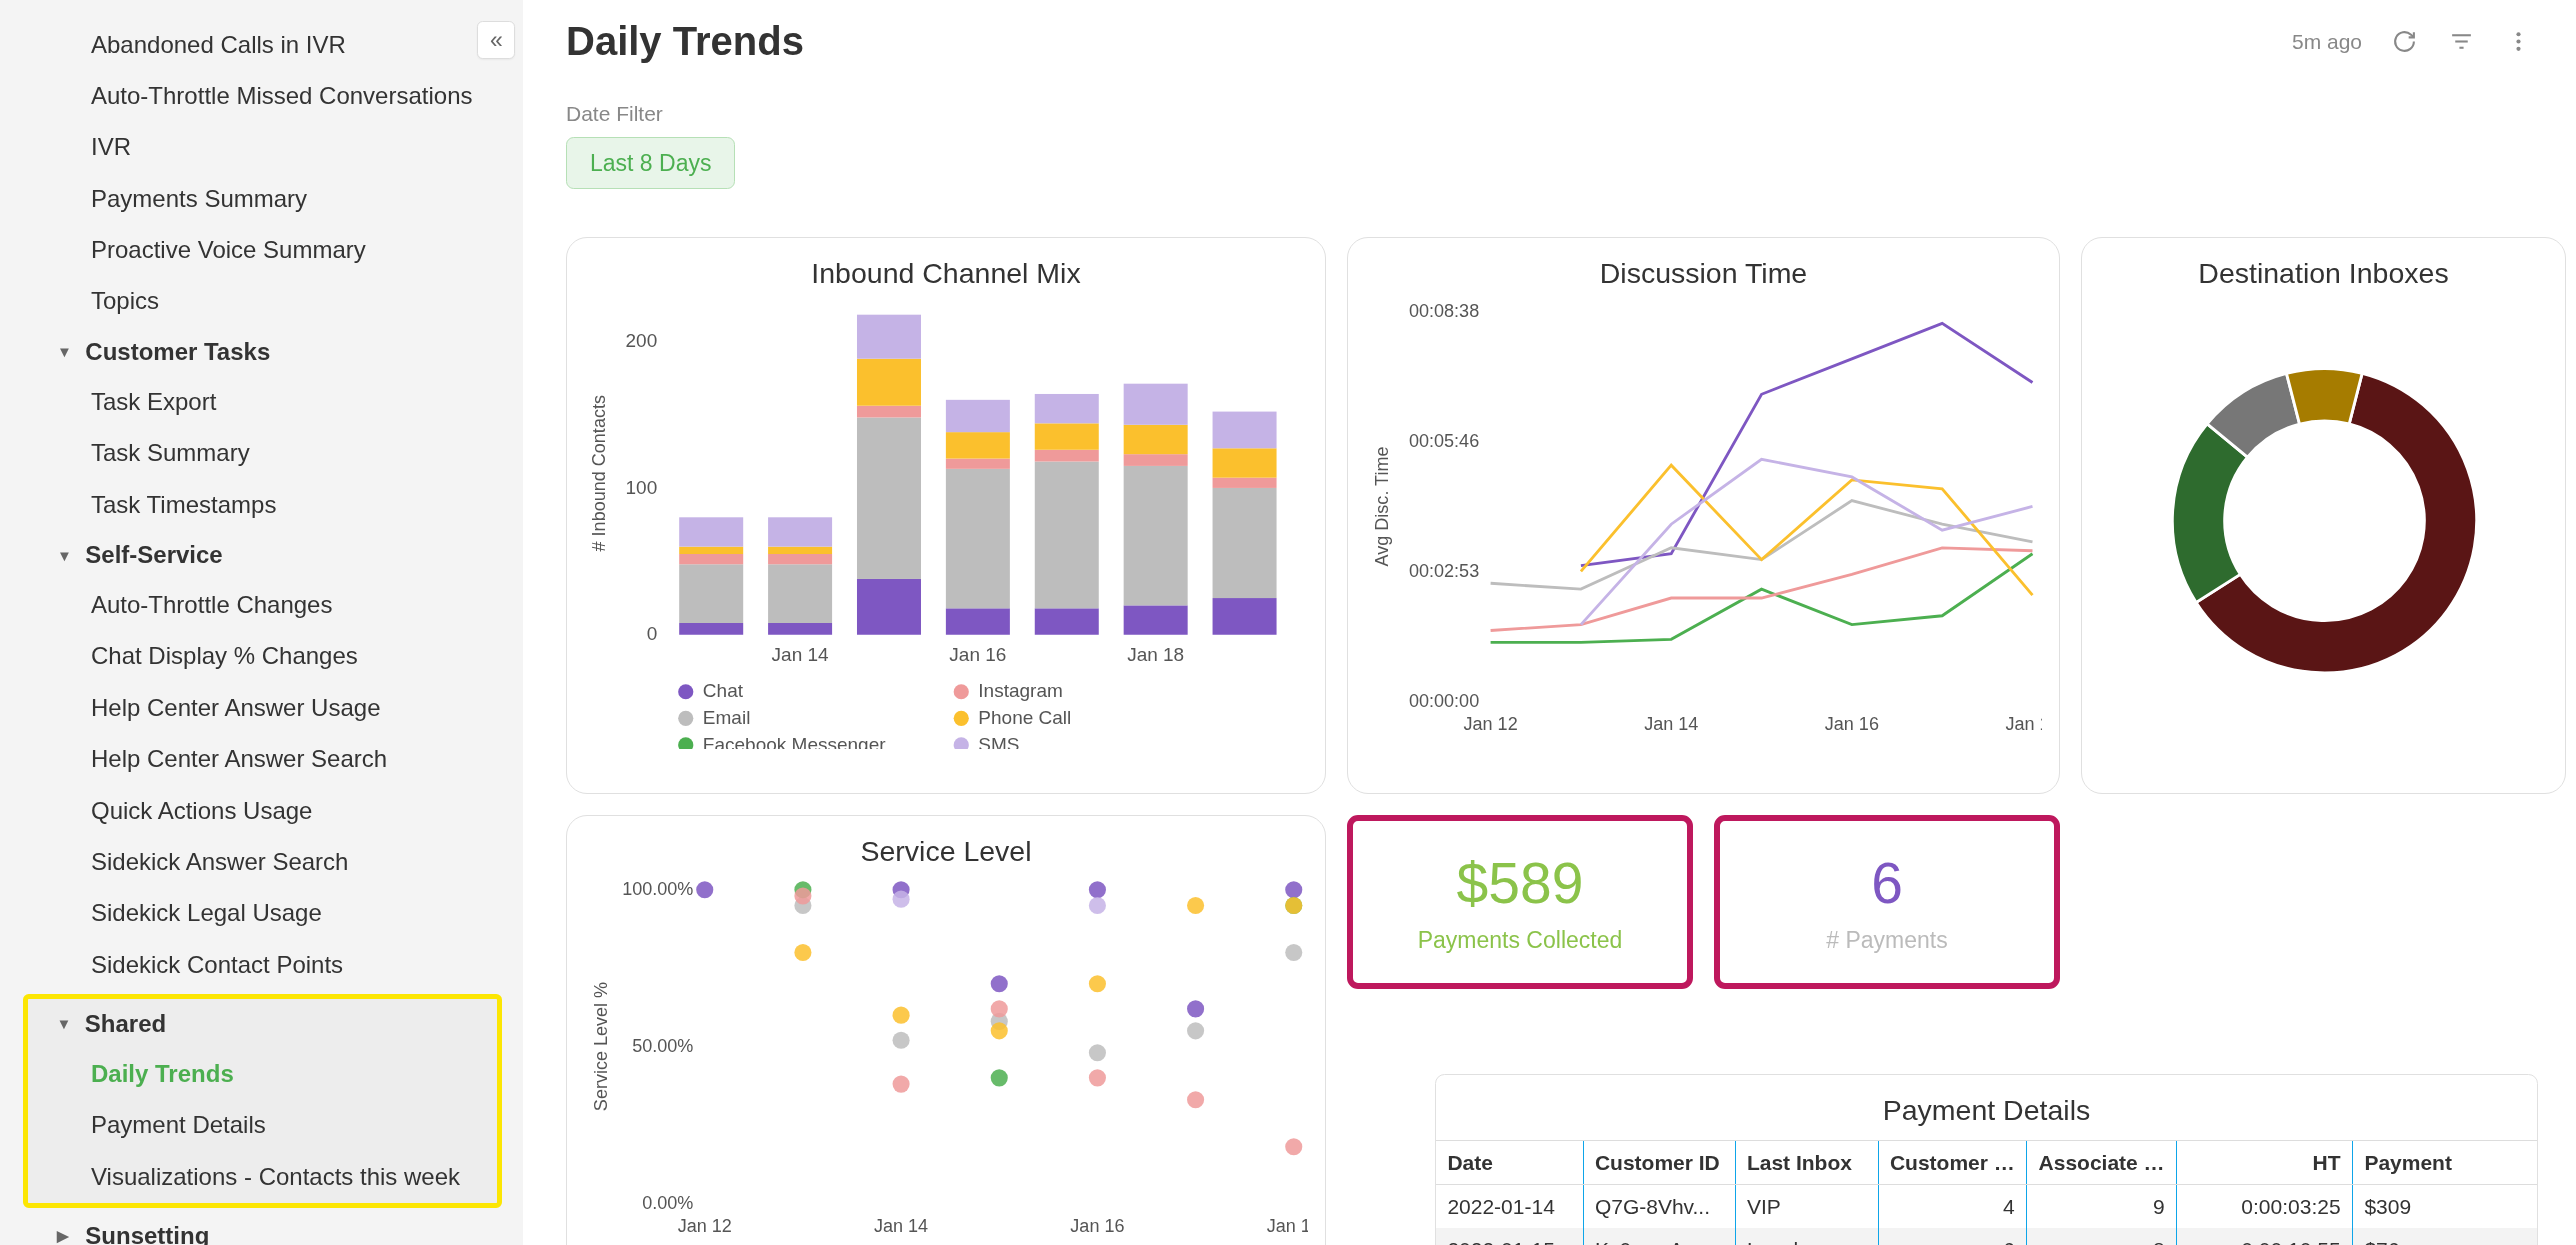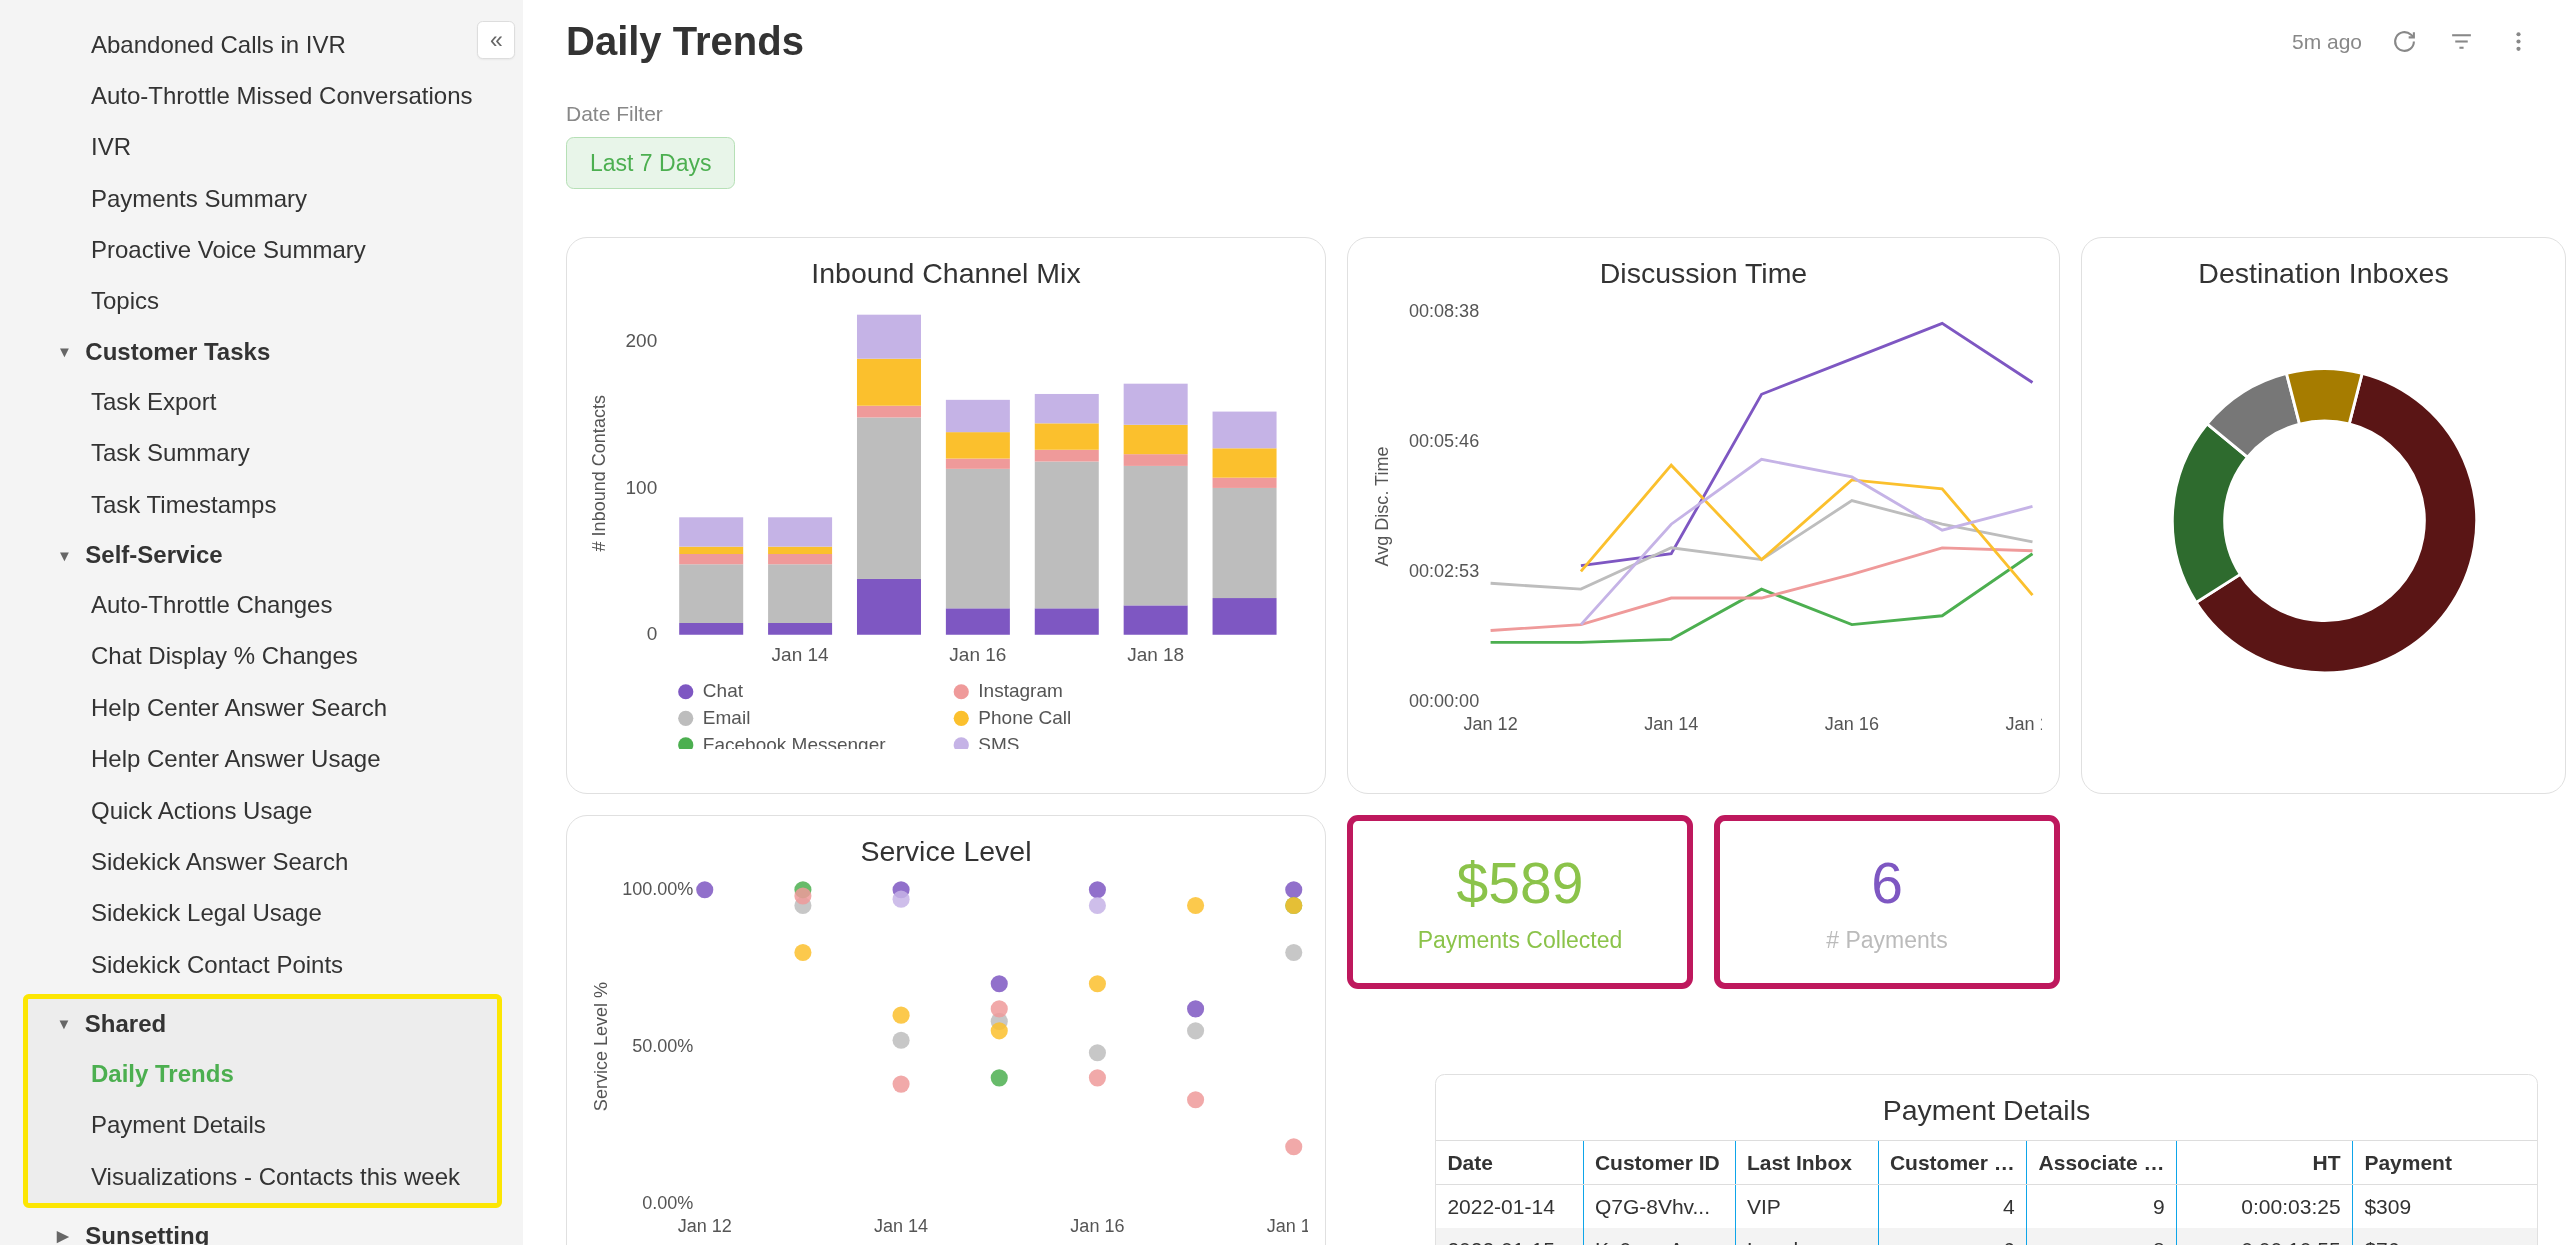--- a/index.html
+++ b/index.html
@@ -70,22 +70,22 @@
           <div class="sidebar-item">Task Summary</div>
           <div class="sidebar-item">Task Timestamps</div>
         </div>
         <div class="sidebar-group">
           <div class="sidebar-header">
             <span class="caret">▼</span>
             <span>Self-Service</span>
           </div>
           <div class="sidebar-item">Auto-Throttle Changes</div>
           <div class="sidebar-item">Chat Display % Changes</div>
+          <div class="sidebar-item">Help Center Answer Usage</div>
           <div class="sidebar-item">Help Center Answer Search</div>
-          <div class="sidebar-item">Help Center Answer Usage</div>
           <div class="sidebar-item">Quick Actions Usage</div>
           <div class="sidebar-item">Sidekick Answer Search</div>
           <div class="sidebar-item">Sidekick Legal Usage</div>
           <div class="sidebar-item">Sidekick Contact Points</div>
         </div>
         <div class="sidebar-group highlighted">
           <div class="sidebar-header">
             <span class="caret">▼</span>
             <span>Shared</span>
           </div>
@@ -125,21 +125,21 @@
               <circle cx="12" cy="5" r="2"></circle>
               <circle cx="12" cy="12" r="2"></circle>
               <circle cx="12" cy="19" r="2"></circle>
             </svg>
         </span>
       </div>
     </div>
 
     <div>
       <div class="filter-label">Date Filter</div>
-      <div class="filter-chip">Last 7 Days</div>
+      <div class="filter-chip">Last 8 Days</div>
     </div>
 
     <div class="grid">
 
       <div class="card">
         <div class="card-title">Inbound Channel Mix</div>
         <svg id="chart-inbound" width="722" height="447" viewBox="0 0 760 470" style="font-size:14px">
             <text x="75" y="356" font-size="20" fill="#555" text-anchor="end">0</text>
             <text x="75" y="201.45454545454547" font-size="20" fill="#555" text-anchor="end">100</text>
             <text x="75" y="46.909090909090935" font-size="20" fill="#555" text-anchor="end">200</text>

